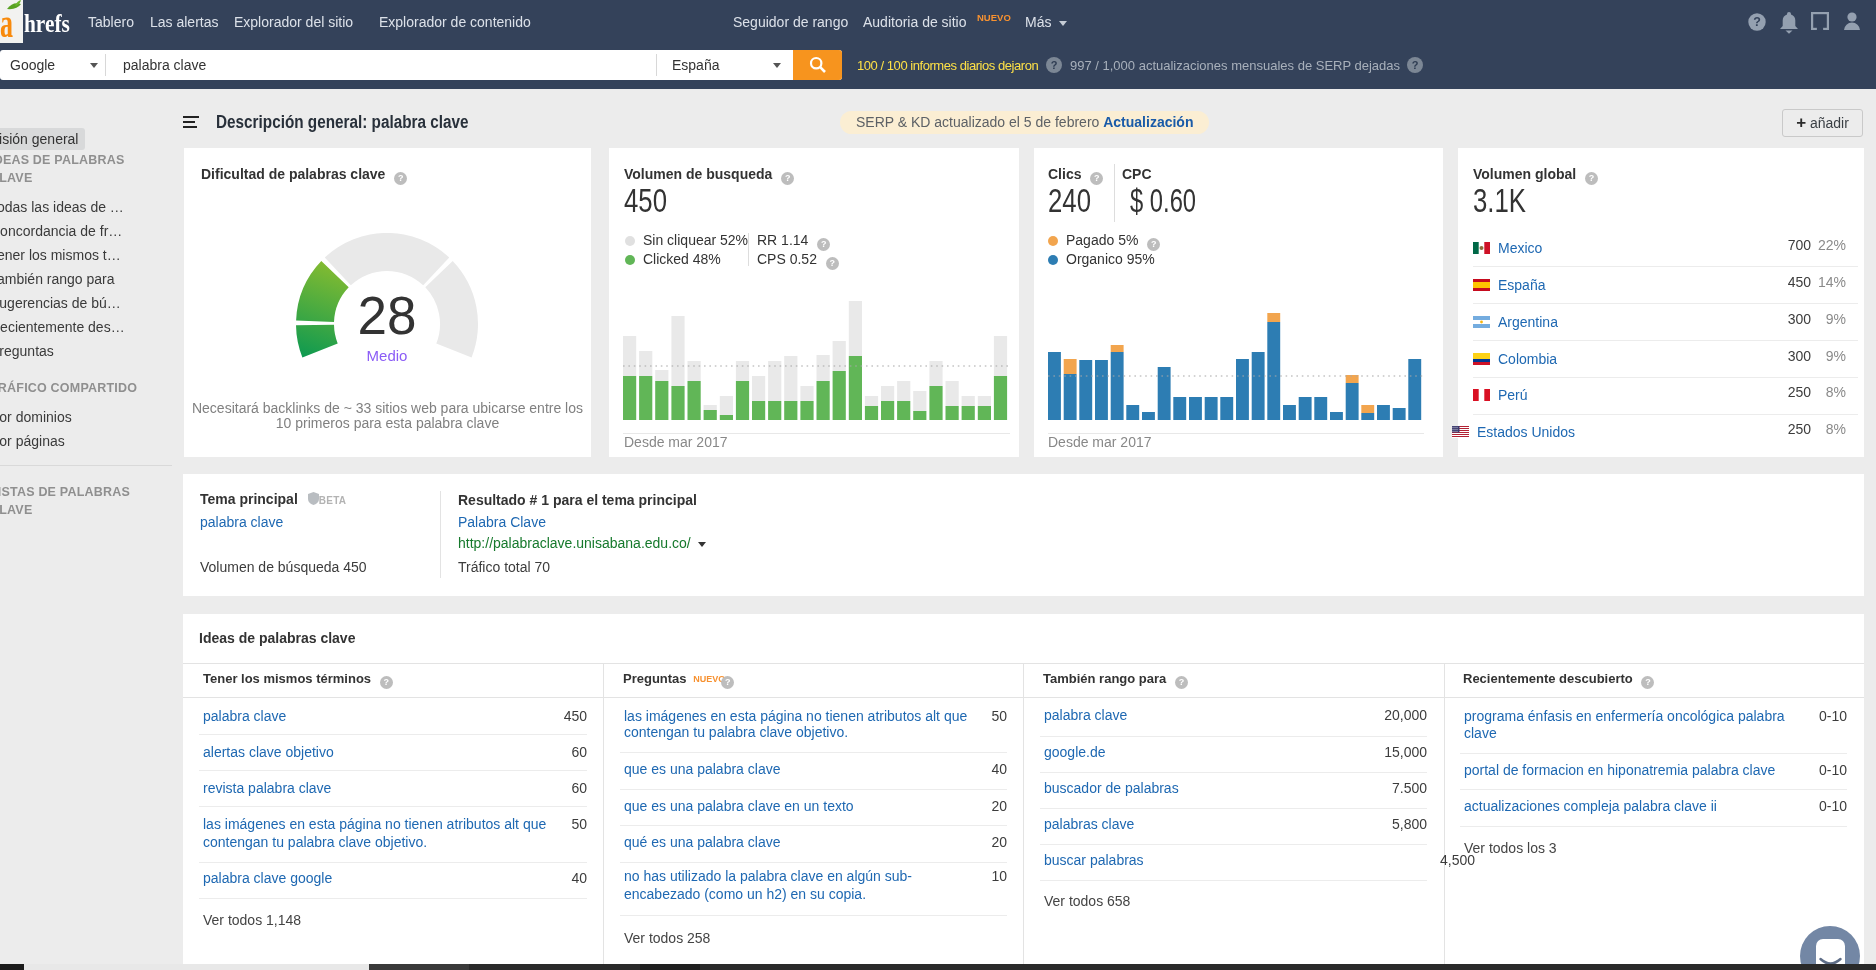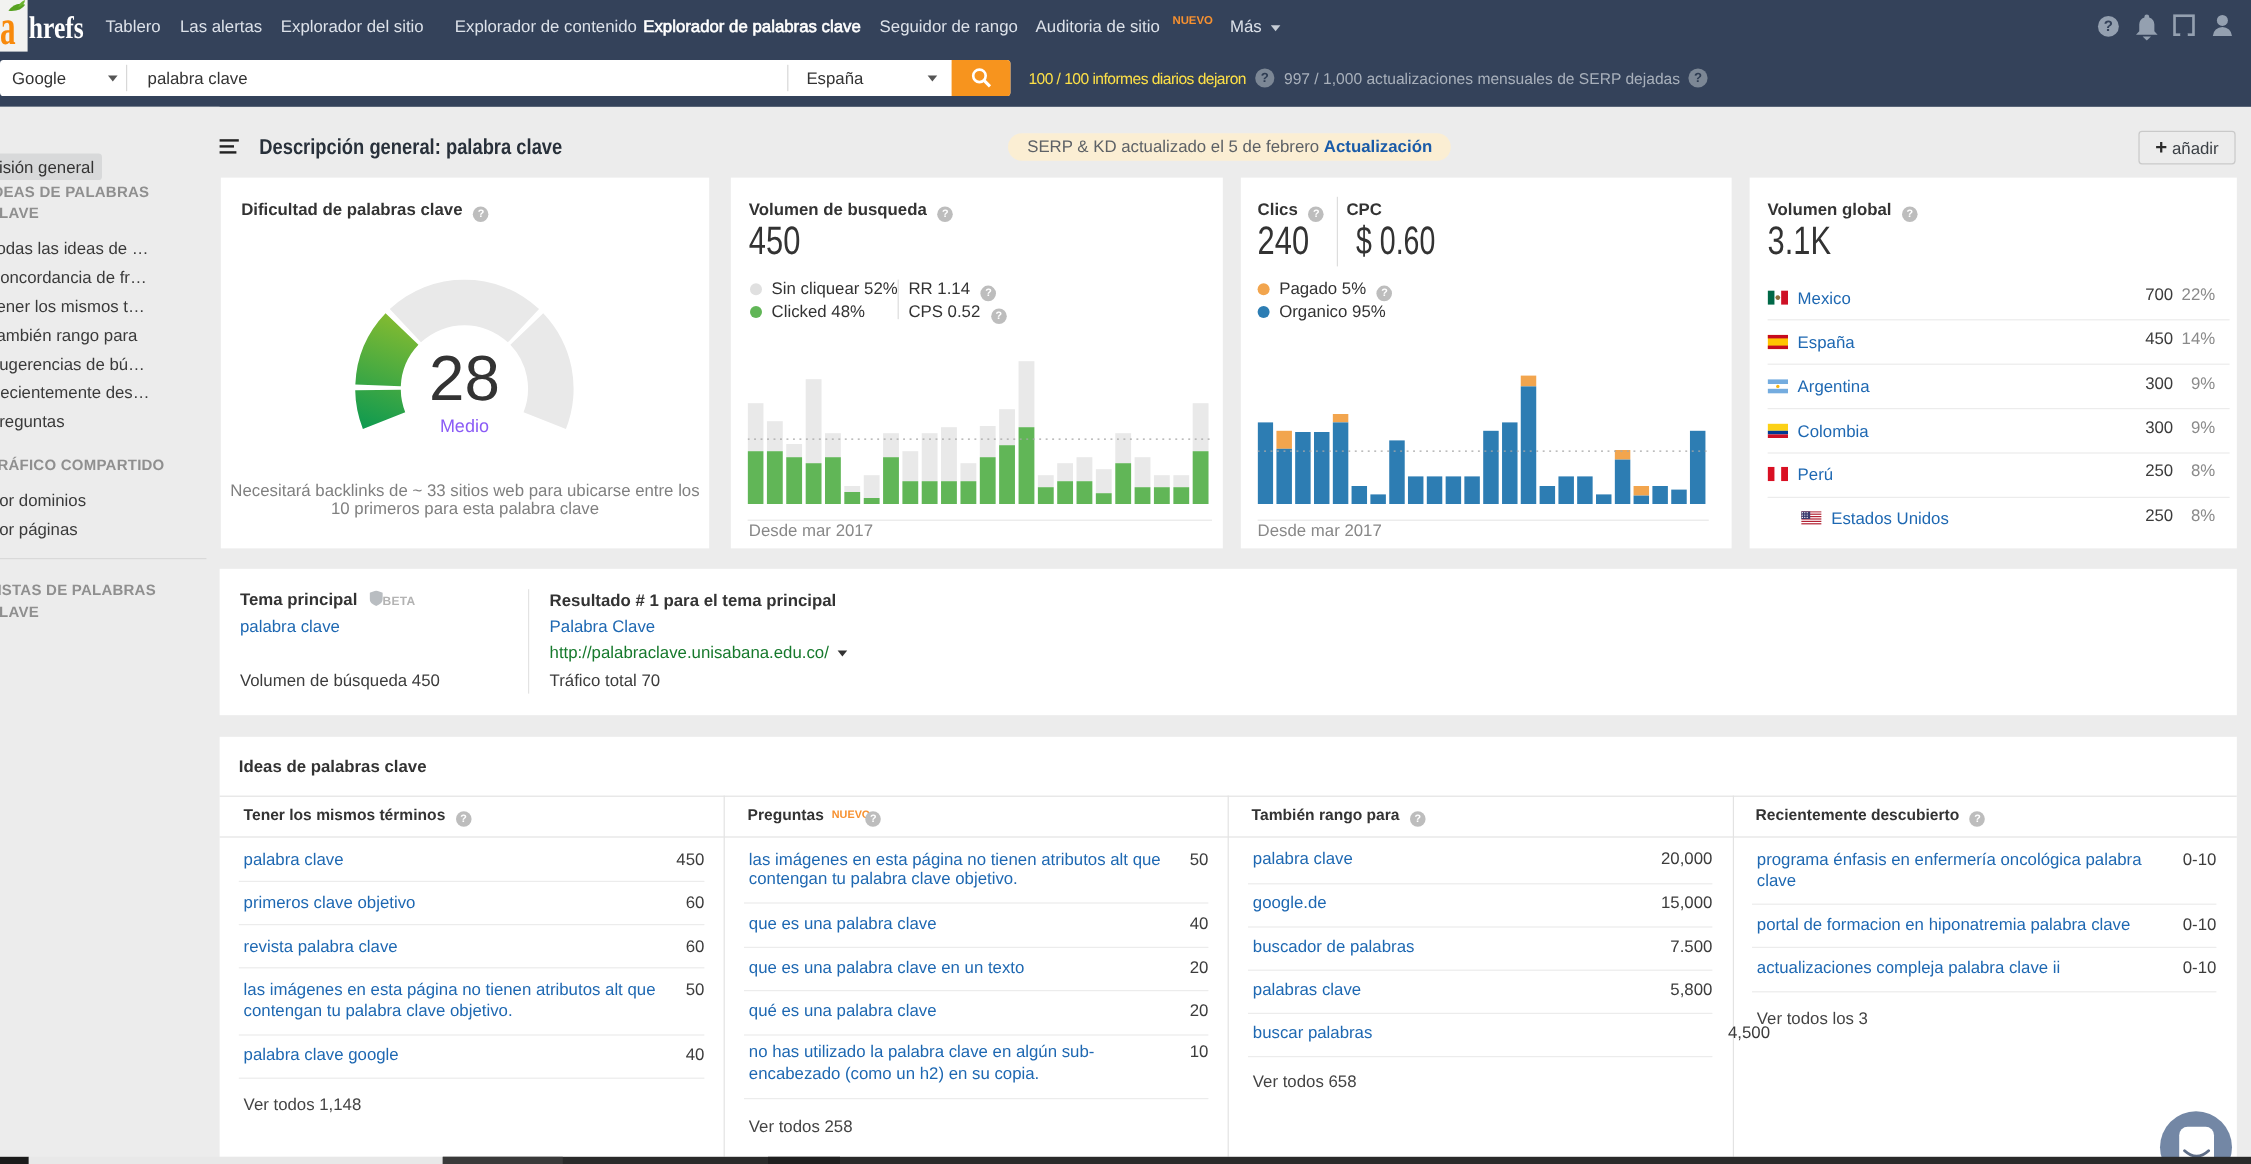--- a/index.html
+++ b/index.html
@@ -30,21 +30,20 @@
 <svg width="23" height="43" viewBox="0 0 23 43" style="position:absolute;left:0;top:0;">
 <text x="0" y="37" font-family="Liberation Serif" font-size="42" font-weight="bold" fill="#f88A0c" transform="scale(0.62,1)" style="transform-origin:0 37px;">a</text>
 <path d="M7 9 q6 -8 14 -5 q-4 6 -14 5 z" fill="#58a221"></path>
 <path d="M15 6 q2 -5 6 -6 q-1 5 -6 6 z" fill="#6cb52d"></path>
 </svg>
 <div style="position:absolute;left:24px;top:11px;font-family:'Liberation Serif';font-weight:bold;font-size:26px;line-height:26px;color:#fff;transform:scaleX(0.82);transform-origin:0 0;">hrefs</div>
   <div class="mi" style="left:88px;">Tablero</div>
     <div class="mi" style="left:150px;">Las alertas</div>
     <div class="mi" style="left:234px;">Explorador del sitio</div>
     <div class="mi" style="left:379px;">Explorador de contenido</div>
-    <div class="mi active" style="left:536px;">Explorador de palabras clave</div>
     <div class="mi" style="left:733px;">Seguidor de rango</div>
     <div class="mi" style="left:863px;">Auditoria de sitio</div>
     <div class="nuevo" style="position:absolute;left:977px;top:12px;font-size:9.5px;">NUEVO</div>
     <div class="mi" style="left:1025px;">Más <span class="caret" style="margin-left:4px;"></span></div>
   <svg width="220" height="45" viewBox="0 0 220 45" style="position:absolute;right:12px;top:0;" fill="#94a0b0">
 <g transform="translate(104,13)">
         <circle cx="9" cy="9" r="8.7"></circle>
         <text x="9" y="13.2" text-anchor="middle" font-size="12.5" font-weight="bold" fill="#34425a" font-family="Liberation Sans">?</text>
       </g>
 <g transform="translate(136,12)">
@@ -282,21 +281,21 @@
 <div style="position:absolute;left:1473px;top:384px;height:21px;display:flex;align-items:center;">
     <svg class="flag" width="17" height="12" viewBox="0 0 17 12">
       <rect width="17" height="12" fill="#fff"></rect>
       <rect width="5.7" height="12" fill="#d91023"></rect>
       <rect x="11.3" width="5.7" height="12" fill="#d91023"></rect>
     </svg>
     <a class="lnk" style="margin-left:8px;">Perú</a>
   </div>
 <div class="val" style="position:absolute;right:65px;top:384px;">250</div>
 <div class="pct" style="position:absolute;right:30px;top:384px;">8%</div>
-<div style="position:absolute;left:1501px;top:421px;height:21px;display:flex;align-items:center;">
+<div style="position:absolute;left:1452px;top:421px;height:21px;display:flex;align-items:center;">
     <svg class="flag" width="17" height="12" viewBox="0 0 17 12">
       <rect width="17" height="12" fill="#fff"></rect>
       <rect y="0" width="17" height="1" fill="#b22234"></rect>
       <rect y="2" width="17" height="1" fill="#b22234"></rect>
       <rect y="4" width="17" height="1" fill="#b22234"></rect>
       <rect y="6" width="17" height="1" fill="#b22234"></rect>
       <rect y="8" width="17" height="1" fill="#b22234"></rect>
       <rect y="10" width="17" height="1" fill="#b22234"></rect>
       <rect width="7.5" height="6.5" fill="#3c3b6e"></rect>
       <g fill="#fff">
@@ -340,21 +339,21 @@
 <div class="abs" style="left:603px;top:663px;width:1px;height:301px;background:#e3e3e3;"></div>
 <div class="abs" style="left:1023px;top:663px;width:1px;height:301px;background:#e3e3e3;"></div>
 <div class="abs" style="left:1444px;top:663px;width:1px;height:301px;background:#e3e3e3;"></div>
 <div class="abs" style="left:203px;top:671px;font-size:13px;font-weight:bold;color:#333;">Tener los mismos términos <span class="q" style="width:13px;height:13px;line-height:13px;font-size:9px;margin-left:5px;vertical-align:-2px;">?</span></div>
 <div class="abs" style="left:623px;top:671px;font-size:13px;font-weight:bold;color:#333;">Preguntas <span class="nuevo" style="font-size:9px;margin-left:3px;vertical-align:1px;">NUEVO</span><span class="q" style="width:13px;height:13px;line-height:13px;font-size:9px;margin-left:-4px;vertical-align:-2px;">?</span></div>
 <div class="abs" style="left:1043px;top:671px;font-size:13px;font-weight:bold;color:#333;">También rango para <span class="q" style="width:13px;height:13px;line-height:13px;font-size:9px;margin-left:5px;vertical-align:-2px;">?</span></div>
 <div class="abs" style="left:1463px;top:671px;font-size:13px;font-weight:bold;color:#333;">Recientemente descubierto <span class="q" style="width:13px;height:13px;line-height:13px;font-size:9px;margin-left:5px;vertical-align:-2px;">?</span></div>
 <a class="lnk" style="position:absolute;left:203px;top:708px;">palabra clave</a>
 <div class="val" style="position:absolute;left:183px;width:404px;top:708px;text-align:right;">450</div>
 <div style="position:absolute;left:199px;top:734px;width:388px;height:1px;background:#ececec;"></div>
-<a class="lnk" style="position:absolute;left:203px;top:744px;">primeros clave objetivo</a>
+<a class="lnk" style="position:absolute;left:203px;top:744px;">alertas clave objetivo</a>
 <div class="val" style="position:absolute;left:183px;width:404px;top:744px;text-align:right;">60</div>
 <div style="position:absolute;left:199px;top:770px;width:388px;height:1px;background:#ececec;"></div>
 <a class="lnk" style="position:absolute;left:203px;top:780px;">revista palabra clave</a>
 <div class="val" style="position:absolute;left:183px;width:404px;top:780px;text-align:right;">60</div>
 <div style="position:absolute;left:199px;top:806px;width:388px;height:1px;background:#ececec;"></div>
 <a class="lnk" style="position:absolute;left:203px;top:816px;">las imágenes en esta página no tienen atributos alt que</a>
 <a class="lnk" style="position:absolute;left:203px;top:834px;">contengan tu palabra clave objetivo.</a>
 <div class="val" style="position:absolute;left:183px;width:404px;top:816px;text-align:right;">50</div>
 <div style="position:absolute;left:199px;top:862px;width:388px;height:1px;background:#ececec;"></div>
 <a class="lnk" style="position:absolute;left:203px;top:870px;">palabra clave google</a>

